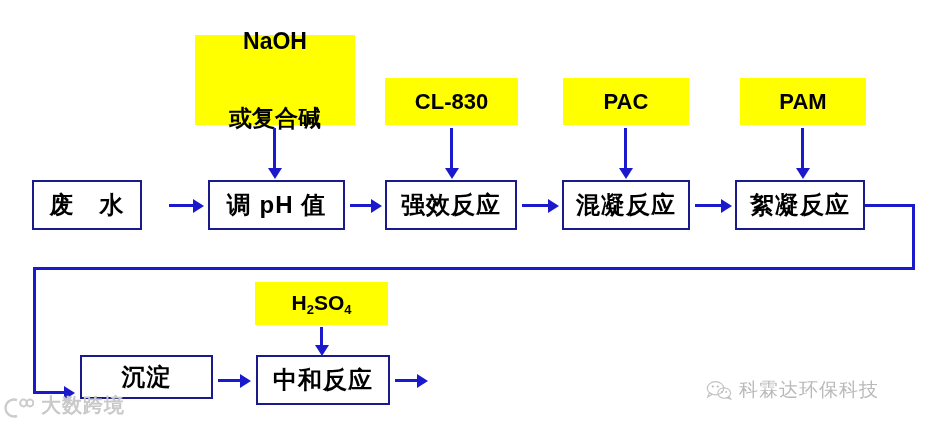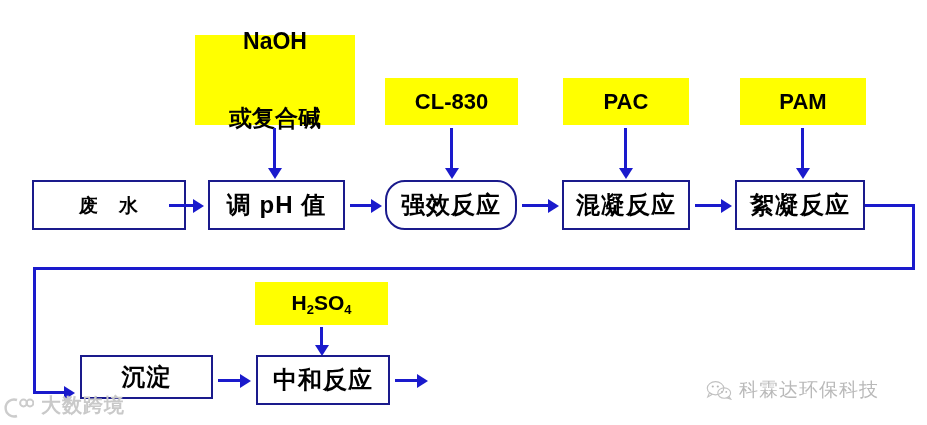--- a/index.html
+++ b/index.html
@@ -134,29 +134,29 @@
 
   <div class="seg vseg" style="left:624px; top:128px; height:42px;"></div>
   <div class="ah-down" style="left:619px; top:168px;"></div>
 
   <div class="seg vseg" style="left:801px; top:128px; height:42px;"></div>
   <div class="ah-down" style="left:796px; top:168px;"></div>
 
   <div class="seg vseg" style="left:320px; top:327px; height:20px;"></div>
   <div class="ah-down" style="left:315px; top:345px;"></div>
 
-  <div class="pbox" style="left:32px; top:180px; width:154px; height:50px; font-size:19px;">
+  <div class="pbox" style="left:32px; top:180px; width:110px; height:50px; font-size:24px;">
     <span class="lbl">废　水</span>
   </div>
 
   <div class="pbox" style="left:208px; top:180px; width:137px; height:50px; font-size:24px;">
     <span class="lbl">调 pH 值</span>
   </div>
 
-  <div class="pbox" style="left:385px; top:180px; width:132px; height:50px; font-size:24px;border-radius:20px;">
+  <div class="pbox" style="left:385px; top:180px; width:132px; height:50px; font-size:24px;">
     <span class="lbl">强效反应</span>
   </div>
 
   <div class="pbox" style="left:562px; top:180px; width:128px; height:50px; font-size:24px;">
     <span class="lbl">混凝反应</span>
   </div>
 
   <div class="pbox" style="left:735px; top:180px; width:130px; height:50px; font-size:24px;">
     <span class="lbl">絮凝反应</span>
   </div>

